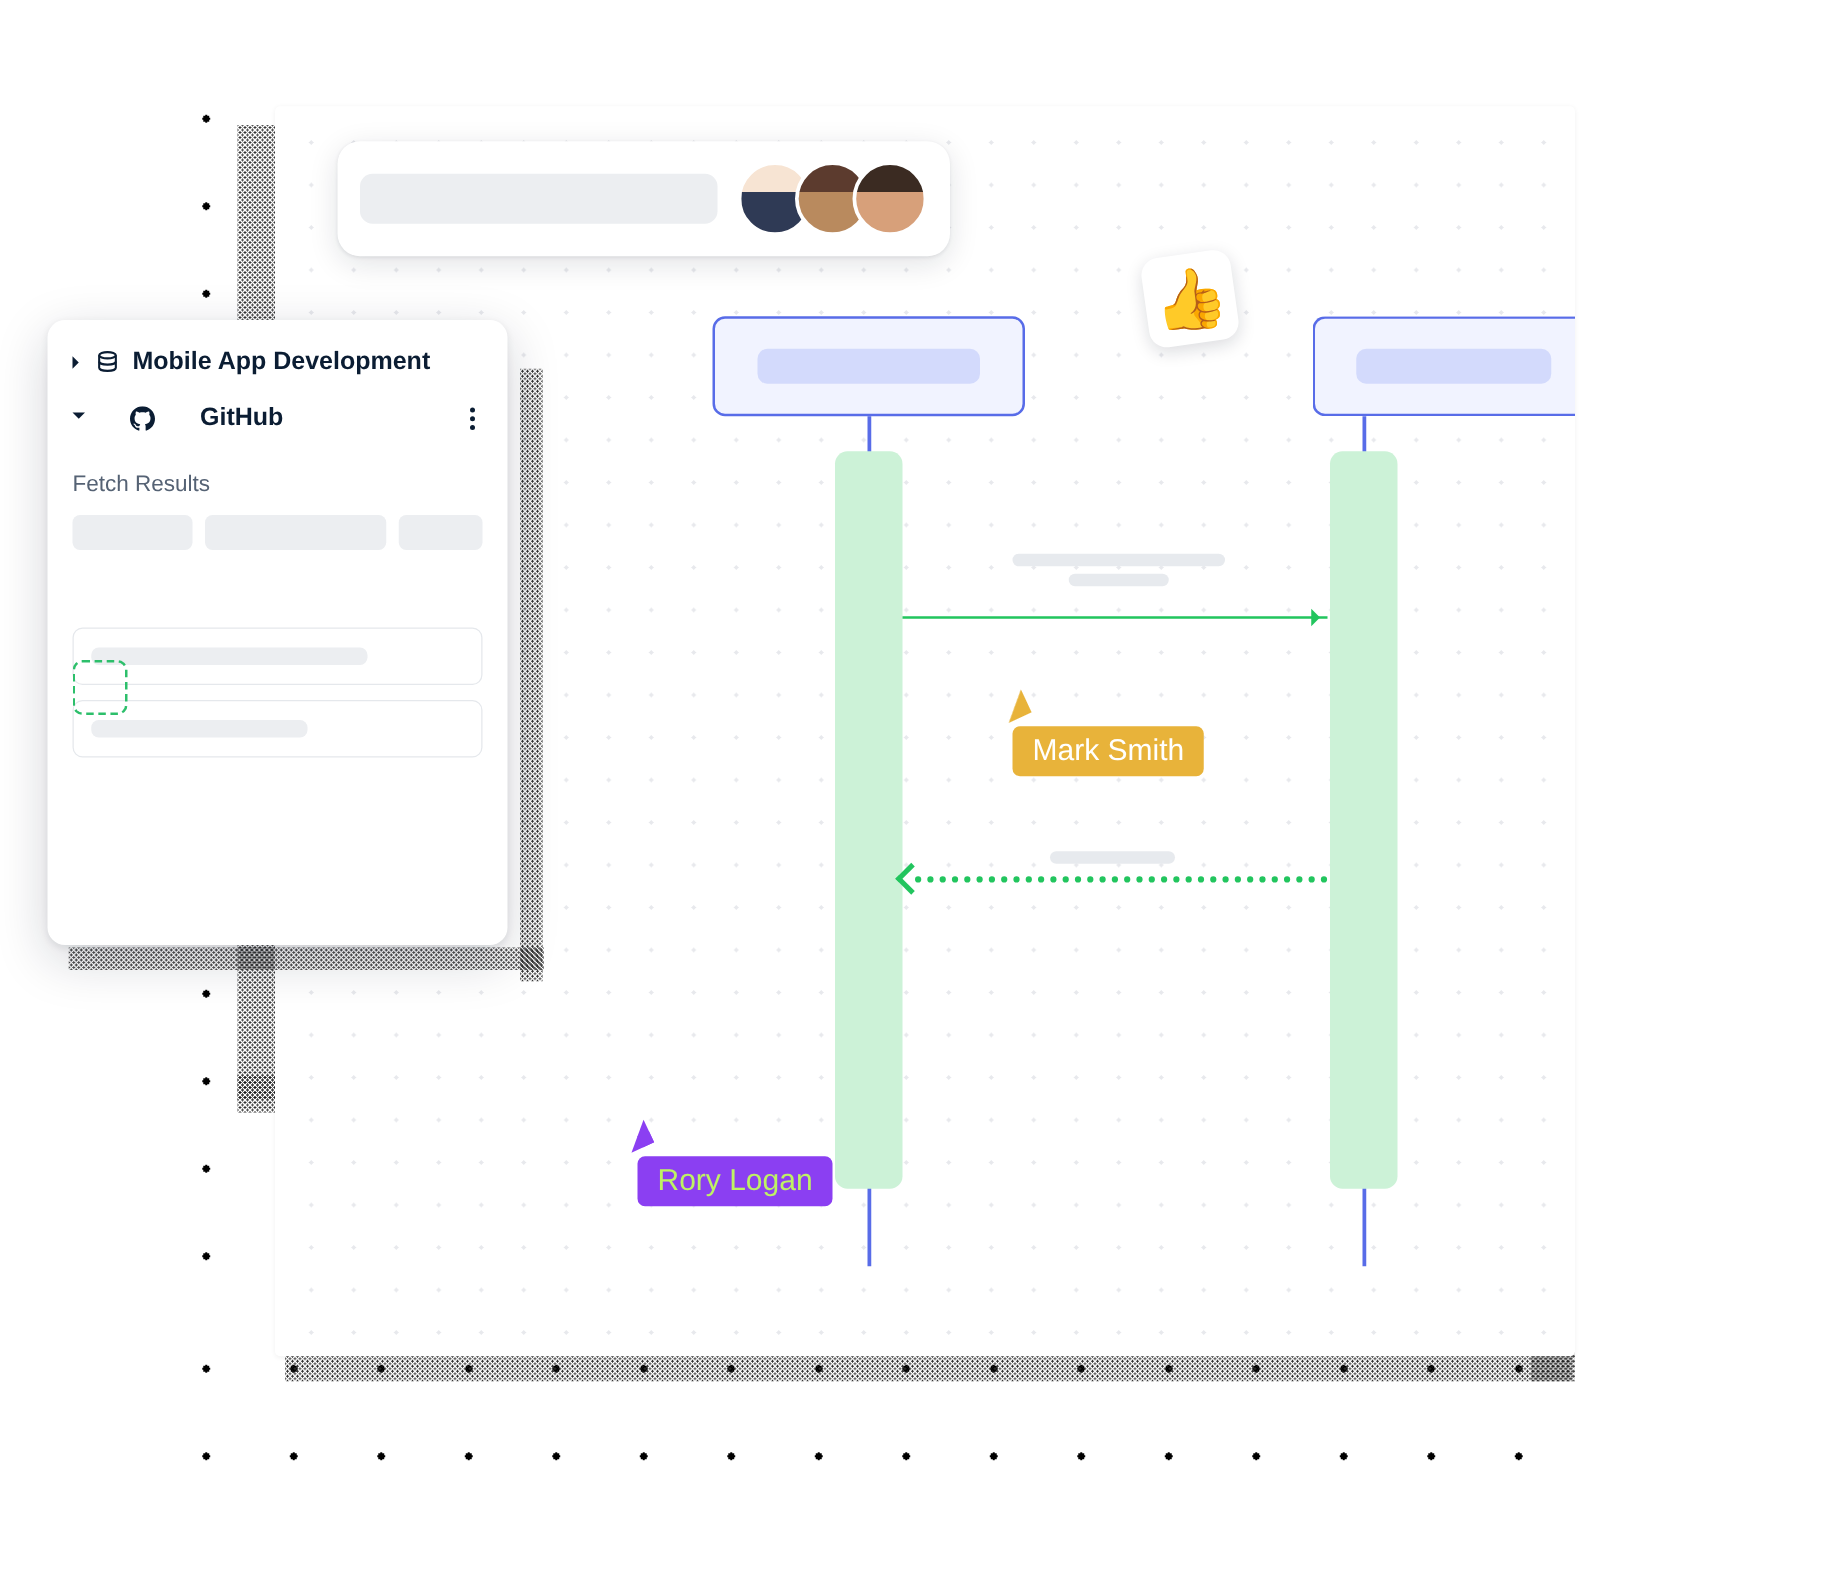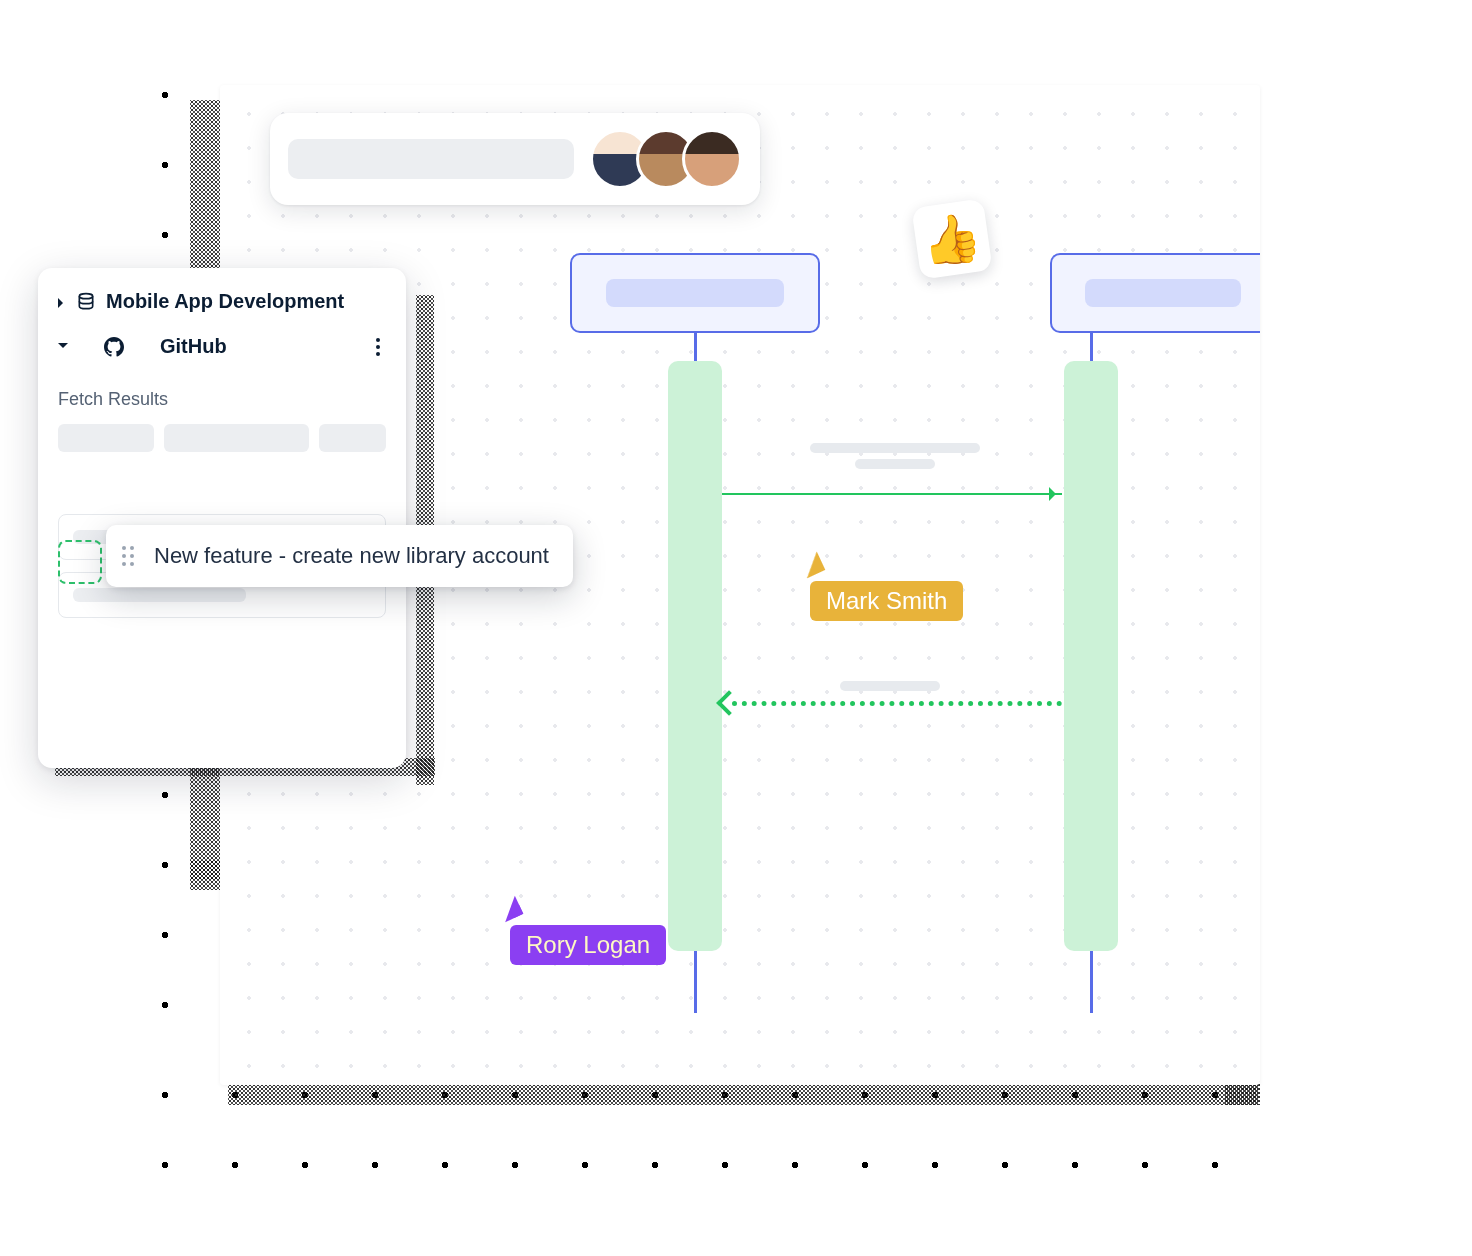--- a/index.html
+++ b/index.html
@@ -138,21 +138,21 @@
   .lbl2 { left:620px; top:596px; }
   .lbl2 .bar.sm { width:100px; }
 
   
   .cursor-tag {
     position:absolute;
     padding:6px 16px;
     border-radius:6px;
     font-size:24px;
     font-weight:500;
-    color:#fef9c3;
+    color:#bef264;
   }
   .cursor-tag::before {
     content:""; position:absolute; left:-14px; top:-20px;
     width:0; height:0;
     border:10px solid transparent;
     transform:rotate(10deg);
   }
   .cursor-yellow { background:#e8b33a; color:#fff; }
   .cursor-yellow::before {
     border-right-color:#e8b33a; border-bottom-color:#e8b33a;
@@ -176,21 +176,21 @@
     background:#fff;
     border-radius:14px;
     transform:rotate(-8deg);
     box-shadow:0 4px 14px rgba(15,23,42,.15);
     display:flex; align-items:center; justify-content:center;
     font-size:48px;
   }
 
   
   .side-panel {
-    position:absolute; left:38px; top:268px;
+    position:absolute; left:38px; top:256px;
     width:368px; height:500px;
     background:#fff;
     border-radius:14px;
     box-shadow:0 12px 42px rgba(15,23,42,.18), 0 2px 6px rgba(15,23,42,.08);
     z-index:20;
     padding:22px 20px 18px;
   }
   .tree-row {
     display:flex; align-items:center; gap:10px;
     font-weight:700; font-size:20px; color:#0b1d33; margin-bottom:22px;
@@ -349,25 +349,14 @@
     <div class="drop-target"></div>
 
     <div class="list-card first">
       <div class="ph" style="width:74%;"></div>
     </div>
     <div class="list-card">
       <div class="ph" style="width:58%;"></div>
     </div>
   </div>
 
-  <div class="drag-card">
-    <div class="drag-handle">
-      <span></span>
-        <span></span>
-        <span></span>
-        <span></span>
-        <span></span>
-        <span></span>
-    </div>
-    <span>New feature - create new library account</span>
-  </div>
 
 </div>
 
 </body></html>

